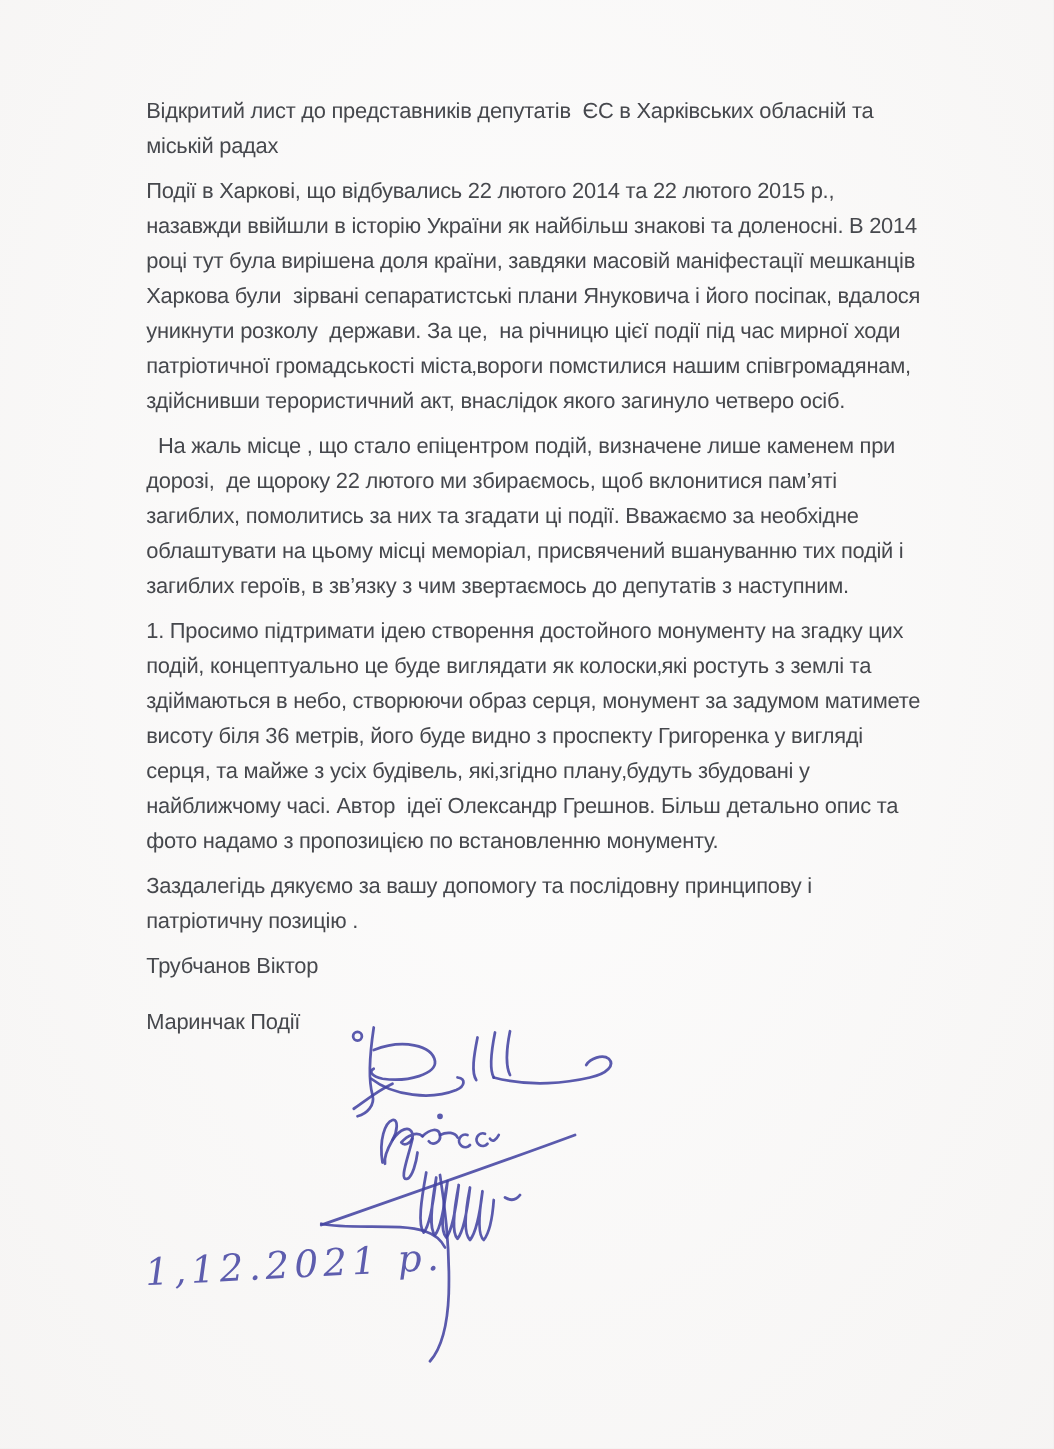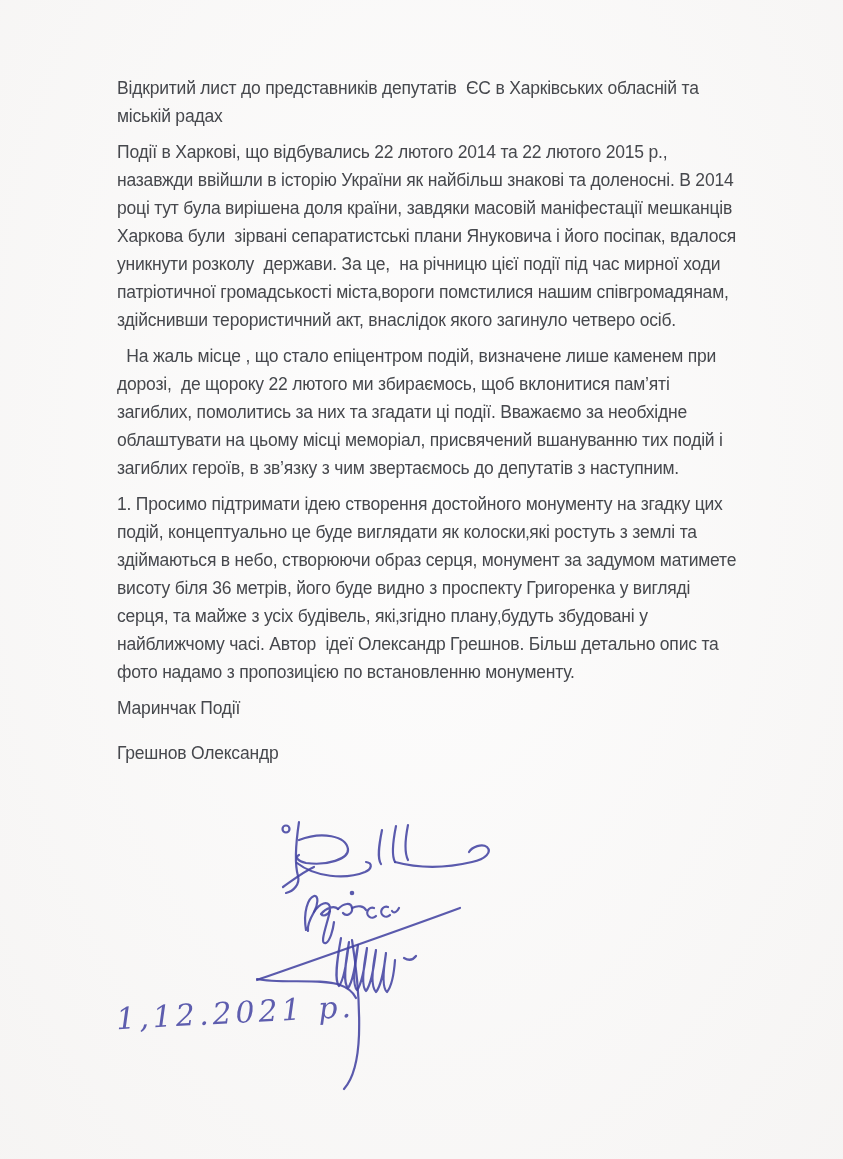--- a/index.html
+++ b/index.html
@@ -85,24 +85,26 @@
 загиблих, помолитись за них та згадати ці події. Вважаємо за необхідне
 облаштувати на цьому місці меморіал, присвячений вшануванню тих подій і
 загиблих героїв, в зв’язку з чим звертаємось до депутатів з наступним.</p>
     <p>1. Просимо підтримати ідею створення достойного монументу на згадку цих
 подій, концептуально це буде виглядати як колоски‚які ростуть з землі та
 здіймаються в небо, створюючи образ серця, монумент за задумом матимете
 висоту біля 36 метрів, його буде видно з проспекту Григоренка у вигляді
 серця, та майже з усіх будівель, які‚згідно плану‚будуть збудовані у
 найближчому часі. Автор  ідеї Олександр Грешнов. Більш детально опис та
 фото надамо з пропозицією по встановленню монументу.</p>
+    <p>Заздалегідь дякуємо за вашу допомогу та послідовну принципову і
+патріотичну позицію .</p>
 
     <div class="sig-names">
+      <p>Трубчанов Віктор</p>
       <p>Маринчак Події</p>
-      <p>Грешнов Олександр</p>
     </div>
   </div>
 
   <div class="hand-date">1,12.2021 р.</div>
 
   <svg class="sig-svg" viewBox="0 0 843 1159" xmlns="http://www.w3.org/2000/svg">
 
     <g>
       <circle cx="286" cy="829" r="3.5"></circle>
       <path d="M 299,822 C 296,842 294,862 298,876 C 300,884 294,891 286,893"></path>

